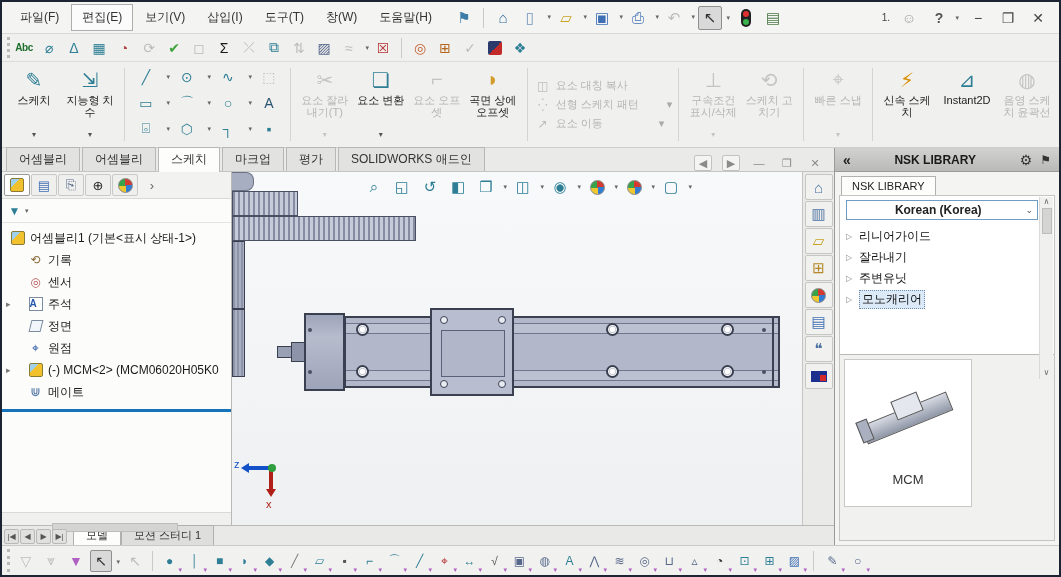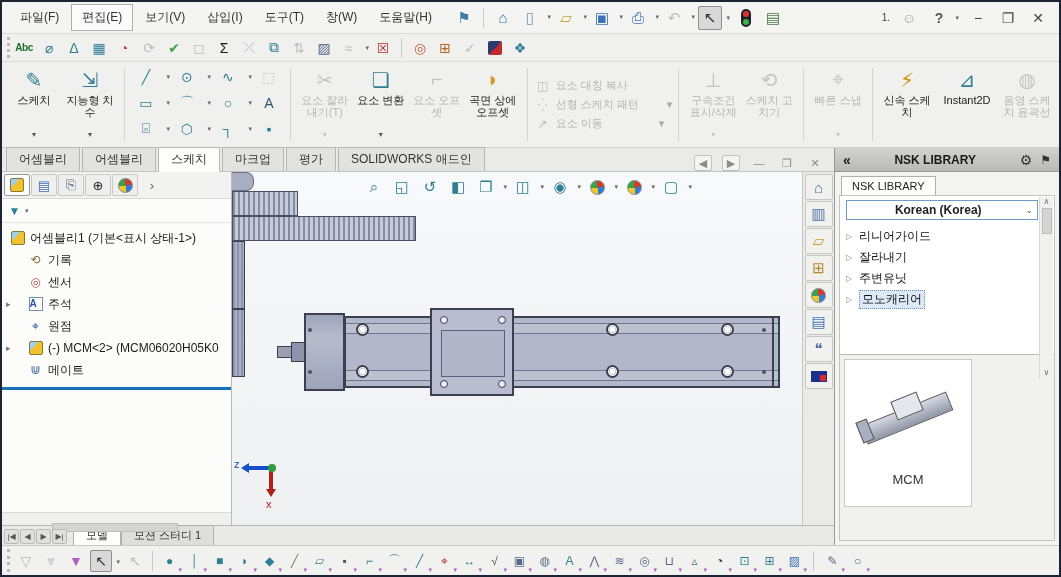--- a/index.html
+++ b/index.html
@@ -388,20 +388,26 @@
               <span class="lbl">센서</span>
             </div>
             <div class="trow child">
               <span class="exp">▸</span>
               <span class="ti">
                   <span class="ti-box">A</span>
                 </span>
               <span class="lbl">주석</span>
             </div>
             <div class="trow child">
+              <span class="ti">
+                  <span class="ti-plane"></span>
+                </span>
+              <span class="lbl">정면</span>
+            </div>
+            <div class="trow child">
               <span class="ti" style="color:#1f4f9e;">⌖</span>
               <span class="lbl">원점</span>
             </div>
             <div class="trow child">
               <span class="exp">▸</span>
               <span class="ti">
                   <span class="cube"></span>
                 </span>
               <span class="lbl">(-) MCM&lt;2&gt; (MCM06020H05K0</span>
             </div>

